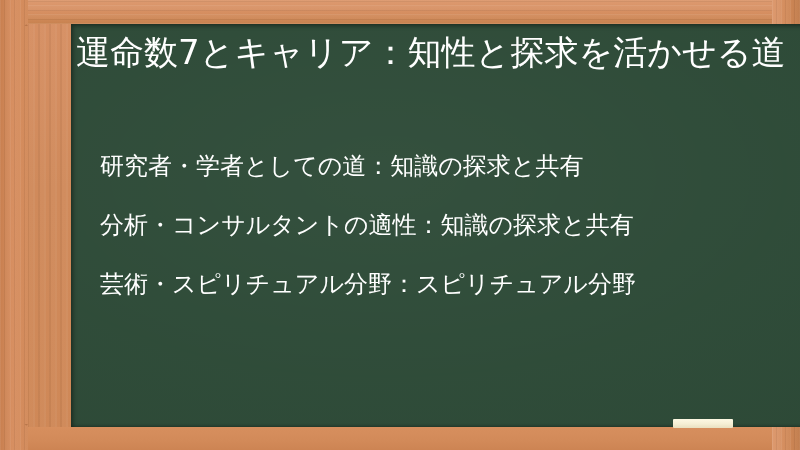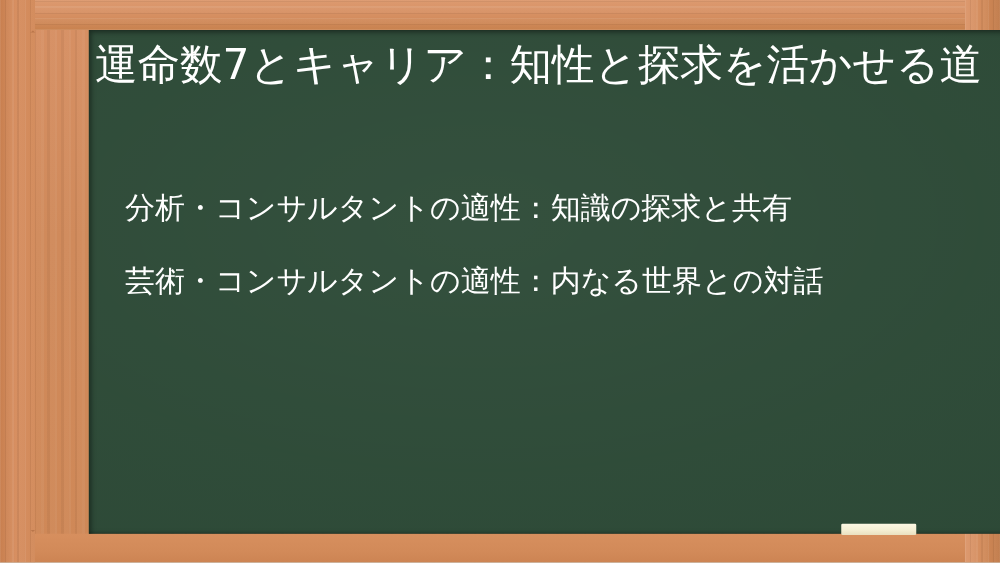--- a/index.html
+++ b/index.html
@@ -204,21 +204,22 @@
   <div class="miter tl"></div>
   <div class="miter tr"></div>
   <div class="miter bl"></div>
   <div class="miter br"></div>
 
   <div class="board">
 
     <div class="title">運命数7とキャリア：知性と探求を活かせる道</div>
 
     <ul class="bullets">
+      <li class="bullet">研究者・学者としての道：知識の探求と共有</li>
       <li class="bullet">分析・コンサルタントの適性：知識の探求と共有</li>
-      <li class="bullet">芸術・コンサルタントの適性：内なる世界との対話</li>
+      <li class="bullet">芸術・スピリチュアル分野：スピリチュアル分野</li>
     </ul>
 
   </div>
 
   <div class="chalk"></div>
 
 </div>
 
 </body></html>

